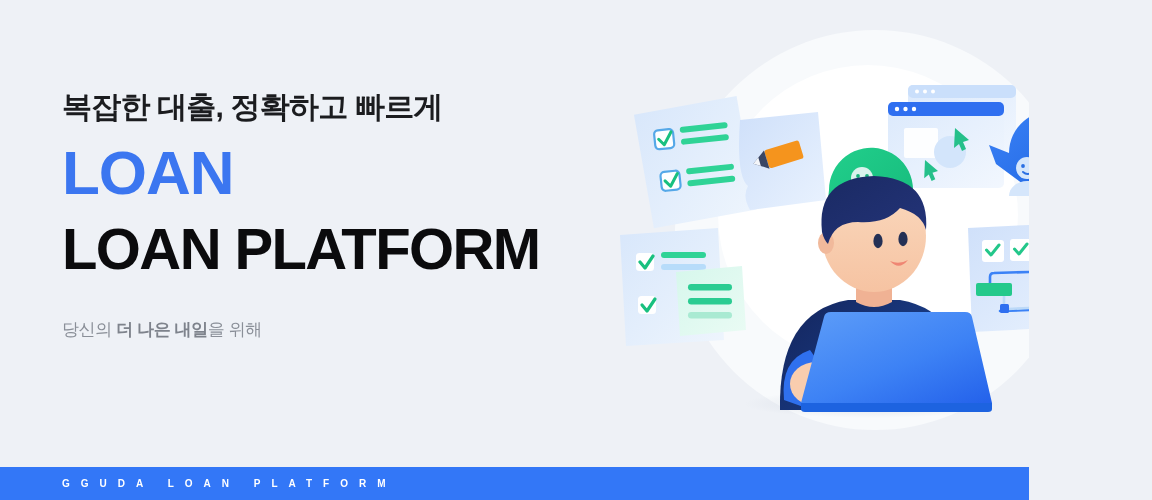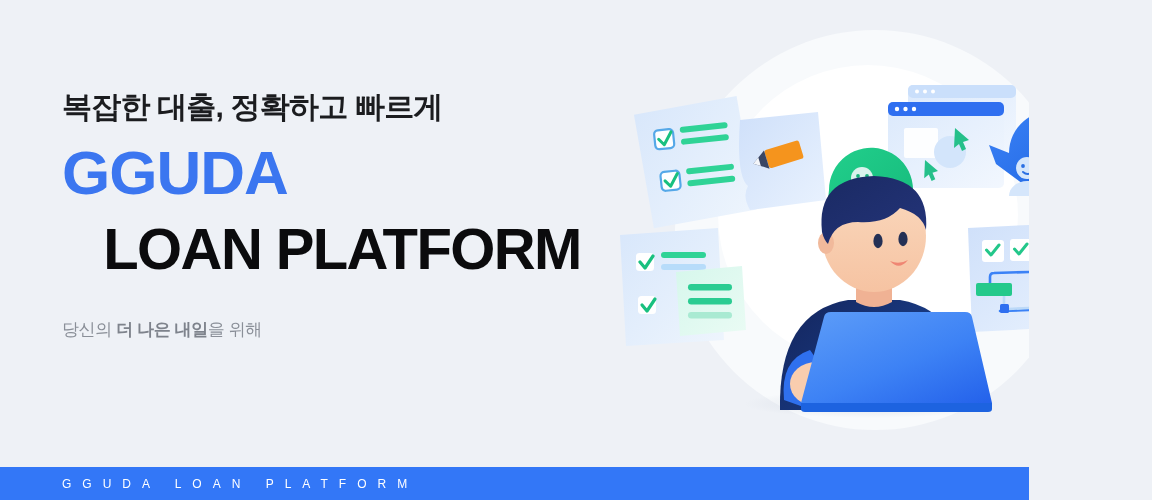--- a/index.html
+++ b/index.html
@@ -44,21 +44,20 @@
     line-height:1.0;
   }
   .product {
     margin-top:16px;
     font-size:58px;
     font-weight:bold;
     color:#0b0b0d;
     letter-spacing:-1.6px;
     line-height:1.0;
     white-space:nowrap;
-    text-align:center;
   }
   .tagline {
     margin-top:38px;
     font-size:17px;
     color:#8a8f98;
     line-height:1.62;
     letter-spacing:-0.4px;
   }
   .tagline .st { font-weight:bold; color:#7e838c; }
   .tagline-line { display:block; white-space:nowrap; }
@@ -70,22 +69,22 @@
     bottom:0;
     width:1152px;
     height:33px;
     background:#3377f7;
     display:flex;
     align-items:center;
   }
   #ticker .ticker-text {
     margin-left:62px;
     color:#ffffff;
-    font-size:12px;
-    font-weight:400;
+    font-size:10px;
+    font-weight:700;
     letter-spacing:11px;
     white-space:nowrap;
   }
 
   
   #art {
     position:absolute;
     left:600px;
     top:0;
     width:552px;
@@ -93,21 +92,21 @@
   }
   #art svg { display:block; }
 </style>
 </head>
 <body>
 
 <div id="banner">
 
   <div class="copy">
     <div class="eyebrow">복잡한 대출, 정확하고 빠르게</div>
-    <div class="brand">GGUDA</div>
+    <div class="brand">LOAN</div>
     <div class="product">LOAN PLATFORM</div>
     <div class="tagline">
       <span class="tagline-line"><span>당신의 </span><span class="st">더 나은 내일</span><span>을 위해</span></span>
     </div>
   </div>
 
   <div id="art">
     <svg width="552" height="467" viewBox="0 0 552 467" xmlns="http://www.w3.org/2000/svg">
       <defs>
         <linearGradient id="gCard" x1="0" y1="0" x2="1" y2="1">

